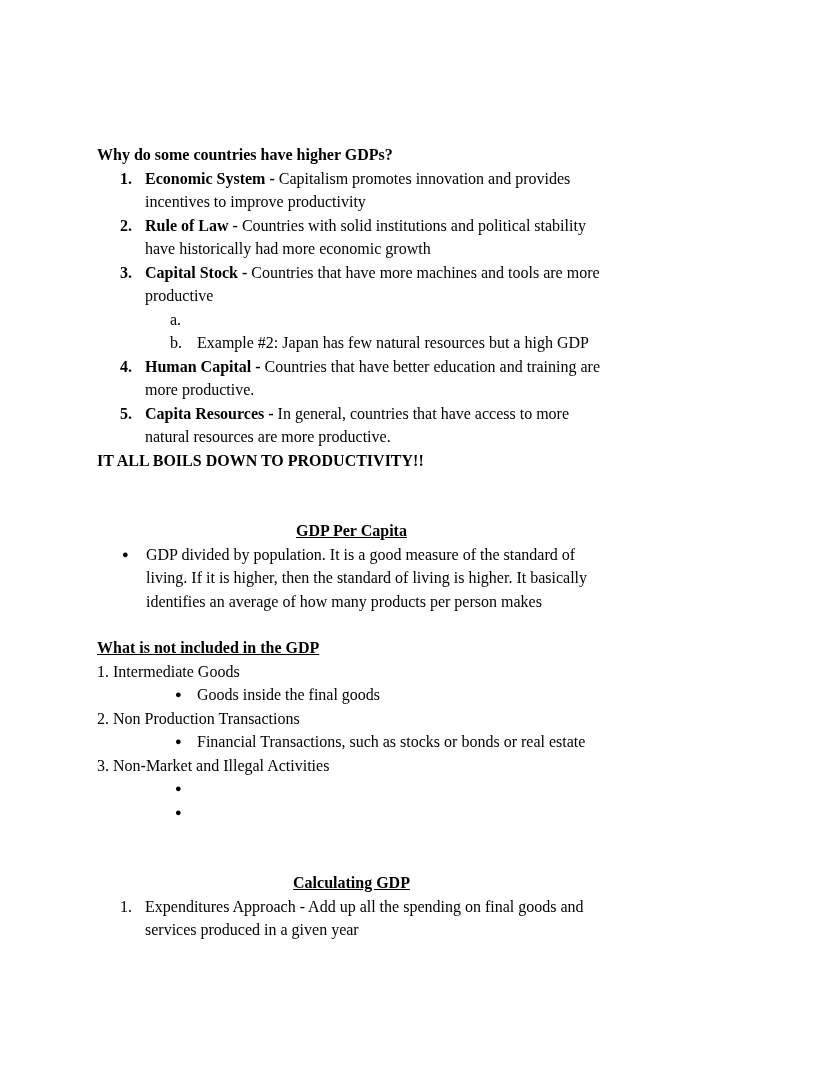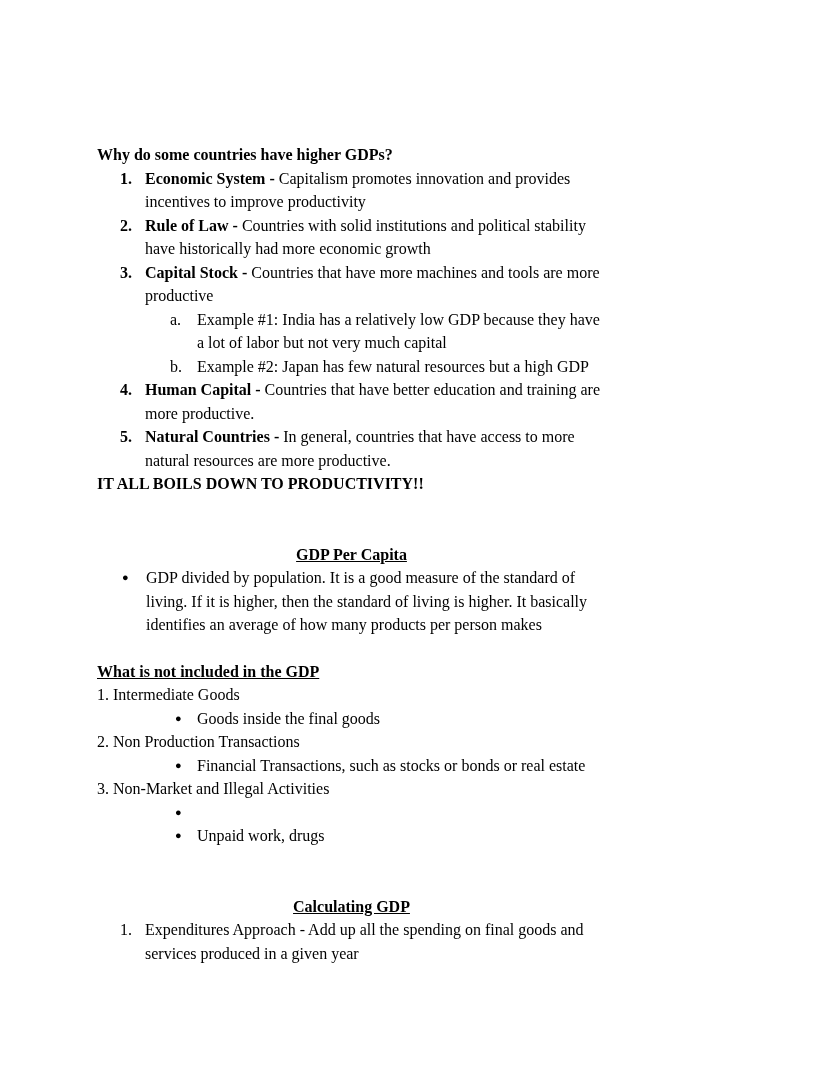--- a/index.html
+++ b/index.html
@@ -58,36 +58,35 @@
     <div class="body"><span class="bold">Rule of Law - </span><span>Countries with solid institutions and political stability have historically had more economic growth</span></div>
   </div>
 
   <div class="li">
     <span class="num">3.</span>
     <div class="body"><span class="bold">Capital Stock - </span><span>Countries that have more machines and tools are more productive</span></div>
   </div>
 
   <div class="sub">
     <span class="snum">a.</span>
-    <div class="body">Example #1: India has a relatively low GDP because they have a lot of labor but not very much capital</div>
   </div>
 
   <div class="sub">
     <span class="snum">b.</span>
     <div class="body">Example #2: Japan has few natural resources but a high GDP</div>
   </div>
 
   <div class="li">
     <span class="num">4.</span>
     <div class="body"><span class="bold">Human Capital - </span><span>Countries that have better education and training are more productive.</span></div>
   </div>
 
   <div class="li">
     <span class="num">5.</span>
-    <div class="body"><span class="bold">Natural Countries - </span><span>In general, countries that have access to more natural resources are more productive.</span></div>
+    <div class="body"><span class="bold">Capita Resources - </span><span>In general, countries that have access to more natural resources are more productive.</span></div>
   </div>
 
   <div class="bold">IT ALL BOILS DOWN TO PRODUCTIVITY!!</div>
 
   <div class="bold underline sec-lg">GDP Per Capita</div>
 
   <div class="b1">
     <span class="marker">●</span>
     <div class="body">GDP divided by population. It is a good measure of the standard of living. If it is higher, then the standard of living is higher. It basically identifies an average of how many products per person makes</div>
   </div>
@@ -109,21 +108,20 @@
   </div>
 
   <div class="flush">3. Non-Market and Illegal Activities</div>
 
   <div class="b2">
     <span class="marker">●</span>
   </div>
 
   <div class="b2">
     <span class="marker">●</span>
-    <div class="body">Unpaid work, drugs</div>
   </div>
 
   <div class="bold underline sec-lg">Calculating GDP</div>
 
   <div class="li plainnum">
     <span class="num">1.</span>
     <div class="body">Expenditures Approach - Add up all the spending on final goods and services produced in a given year</div>
   </div>
 
 </div>

